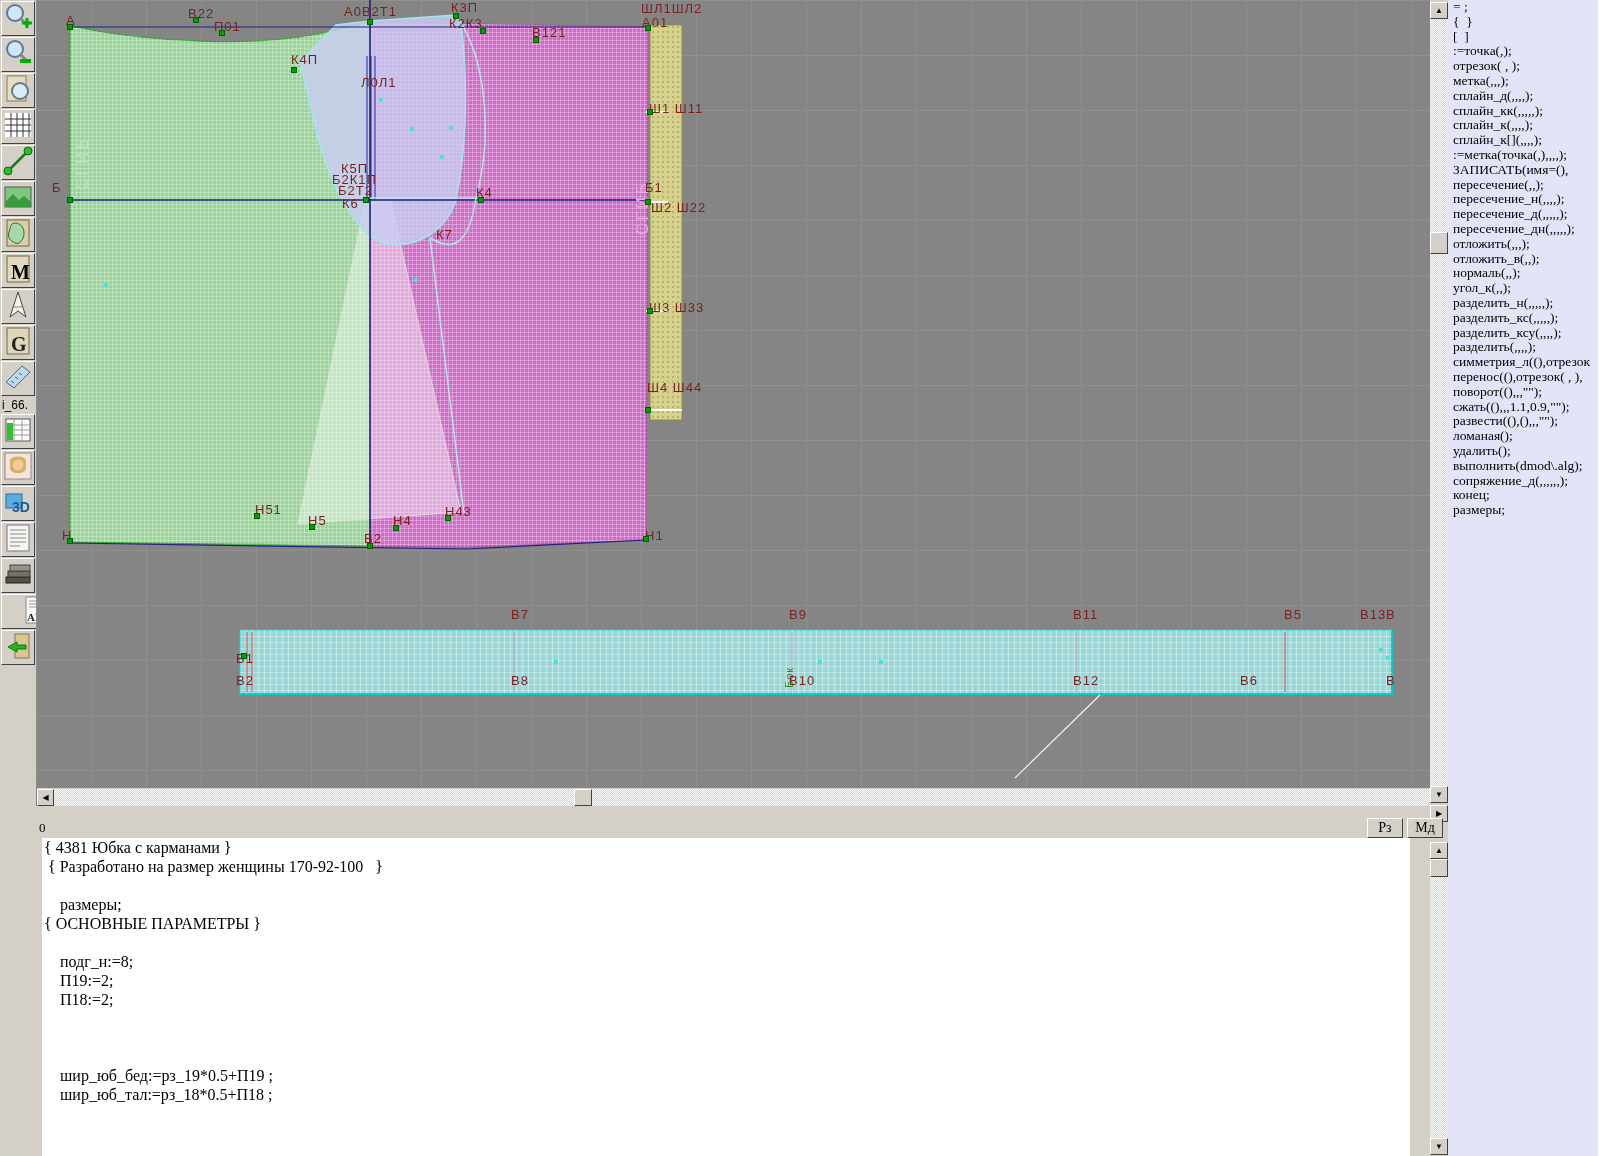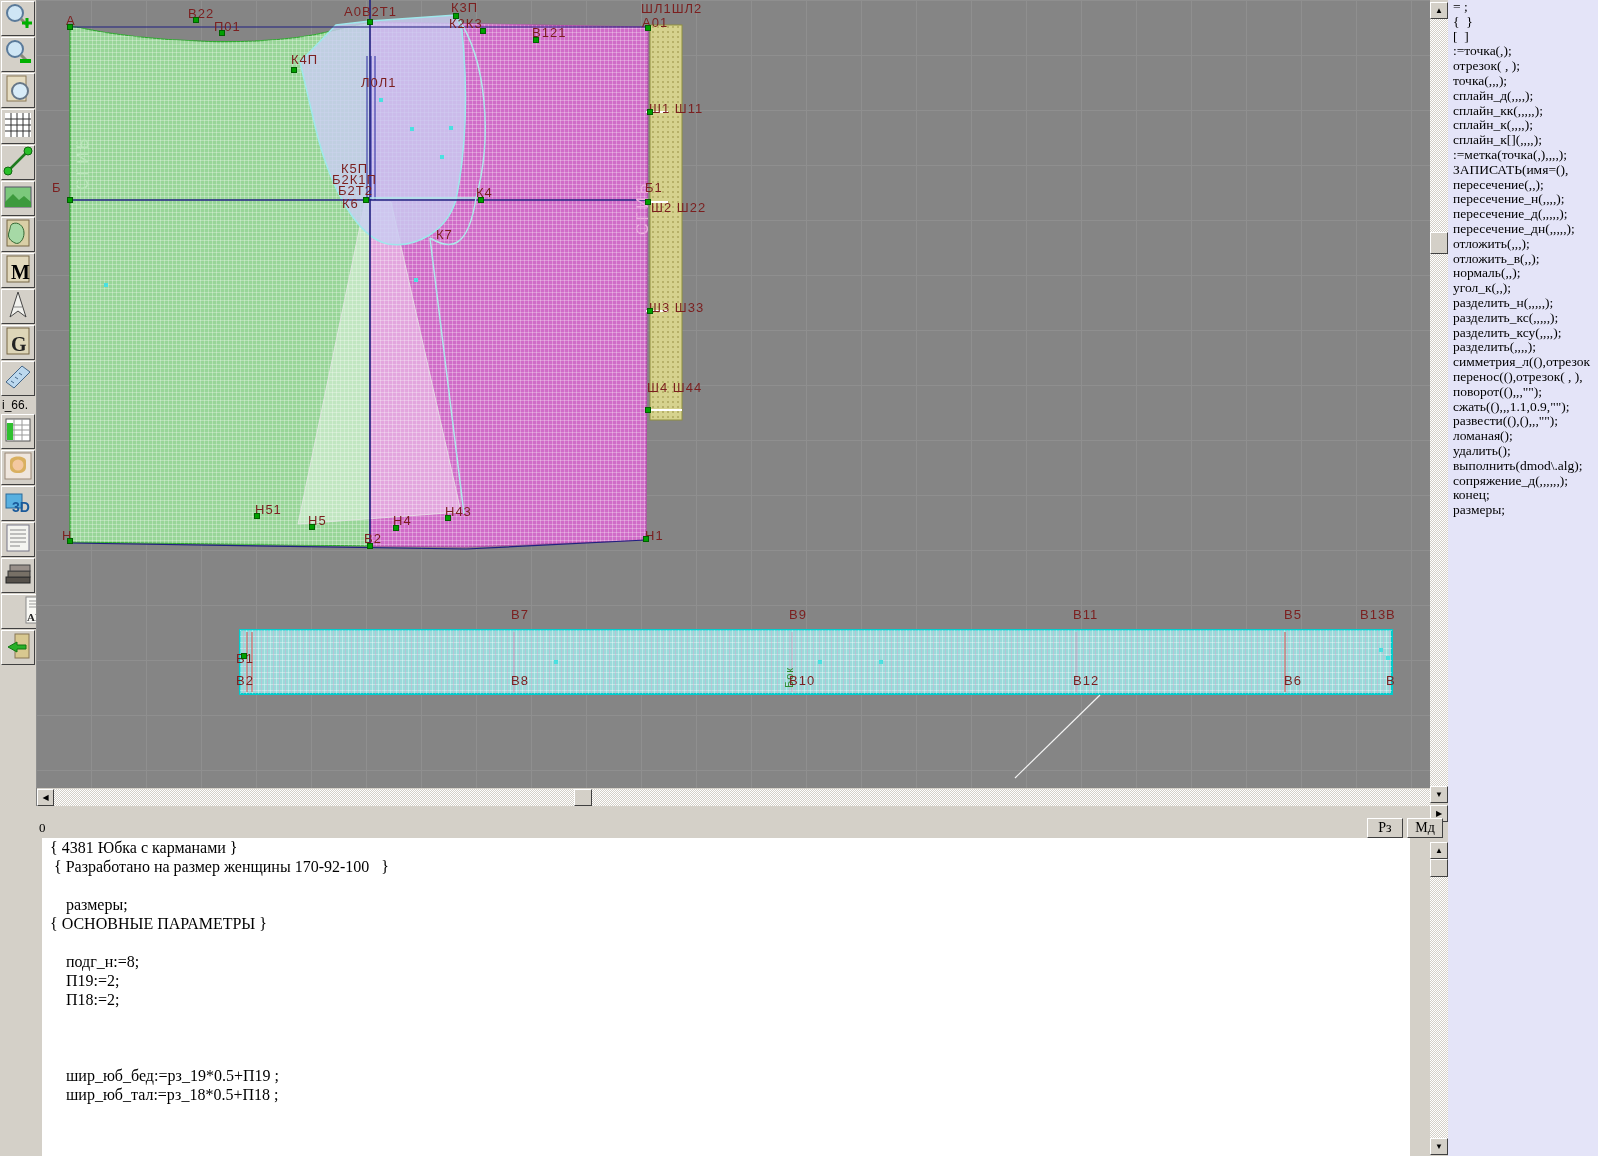--- a/index.html
+++ b/index.html
@@ -43,21 +43,21 @@
   #edhead{position:absolute;left:36px;top:806px;width:1394px;height:32px;background:#d4d0c8;}
   #edhead .zero{position:absolute;left:3px;top:14px;font-size:13px;font-family:"Liberation Serif",serif;}
   .hd-btn{position:absolute;top:12px;height:20px;background:#d4d0c8;border-top:1px solid #fff;
           border-left:1px solid #fff;border-right:1px solid #404040;border-bottom:1px solid #404040;
           box-sizing:border-box;font-family:"Liberation Serif",serif;font-size:14px;
           display:flex;align-items:center;justify-content:center;}
   
   #editor{position:absolute;left:36px;top:838px;width:1374px;height:318px;background:#fff;
           border-left:6px solid #d4d0c8;box-sizing:border-box;overflow:hidden;}
   .edline{white-space:pre;font-family:"Liberation Serif",serif;font-size:16px;line-height:19px;
-          color:#000;padding-left:8px;}
+          color:#000;padding-left:2px;}
   
   #sidebar{position:absolute;left:1448px;top:0;width:152px;height:1156px;background:#e4e4f8;
            border-right:2px solid #fff;box-sizing:border-box;overflow:hidden;}
   .sbline{white-space:pre;font-family:"Liberation Serif",serif;font-size:13.5px;line-height:14.8px;
           color:#000;padding-left:5px;}
   .icon-letter{font-family:"Liberation Serif",serif;font-weight:bold;color:#222;}
 </style>
 </head>
 <body>
 
@@ -284,21 +284,21 @@
         <div class="plabel" style="left: 475px; top: 608px;">В7</div>
         <div class="plabel" style="left: 753px; top: 608px;">В9</div>
         <div class="plabel" style="left: 1037px; top: 608px;">В11</div>
         <div class="plabel" style="left: 1248px; top: 608px;">В5</div>
         <div class="plabel" style="left: 1324px; top: 608px;">В13</div>
         <div class="plabel" style="left: 1350px; top: 608px;">В</div>
         <div class="plabel" style="left: 200px; top: 674px;">В2</div>
         <div class="plabel" style="left: 475px; top: 674px;">В8</div>
         <div class="plabel" style="left: 753px; top: 674px;">В10</div>
         <div class="plabel" style="left: 1037px; top: 674px;">В12</div>
-        <div class="plabel" style="left: 1248px; top: 674px;">В6</div>
+        <div class="plabel" style="left: 1204px; top: 674px;">В6</div>
         <div class="plabel" style="left: 1350px; top: 674px;">В</div>
       </div>
     <div id="markers">
         <div class="marker g" style="left: 32px; top: 25px;"></div>
         <div class="marker g" style="left: 158px; top: 18px;"></div>
         <div class="marker g" style="left: 184px; top: 31px;"></div>
         <div class="marker g" style="left: 256px; top: 68px;"></div>
         <div class="marker g" style="left: 332px; top: 20px;"></div>
         <div class="marker g" style="left: 418px; top: 14px;"></div>
         <div class="marker g" style="left: 445px; top: 29px;"></div>
@@ -376,21 +376,21 @@
     <div class="sb-track" style="left:1430px;top:877px;width:18px;height:261px;"></div>
     <div class="sb-btn" style="left:1430px;top:1138px;width:18px;height:17px;">▼</div>
   </div>
 
   <div id="sidebar">
       <div class="sbline">= ;</div>
       <div class="sbline">{  }</div>
       <div class="sbline">[  ]</div>
       <div class="sbline">:=точка(,);</div>
       <div class="sbline">отрезок( , );</div>
-      <div class="sbline">точка(,,,);</div>
+      <div class="sbline">метка(,,,);</div>
       <div class="sbline">сплайн_д(,,,,);</div>
       <div class="sbline">сплайн_кк(,,,,,);</div>
       <div class="sbline">сплайн_к(,,,,);</div>
       <div class="sbline">сплайн_к[](,,,,);</div>
       <div class="sbline">:=метка(точка(,),,,,);</div>
       <div class="sbline">ЗАПИСАТЬ(имя=(),</div>
       <div class="sbline">пересечение(,,);</div>
       <div class="sbline">пересечение_н(,,,,);</div>
       <div class="sbline">пересечение_д(,,,,,);</div>
       <div class="sbline">пересечение_дн(,,,,,);</div>

